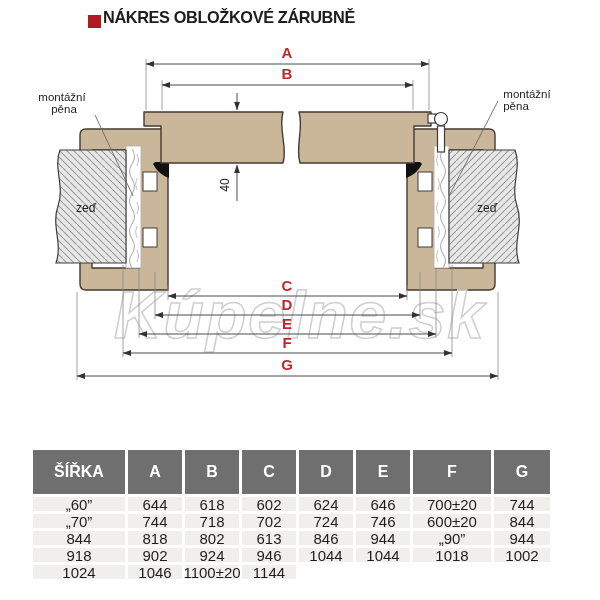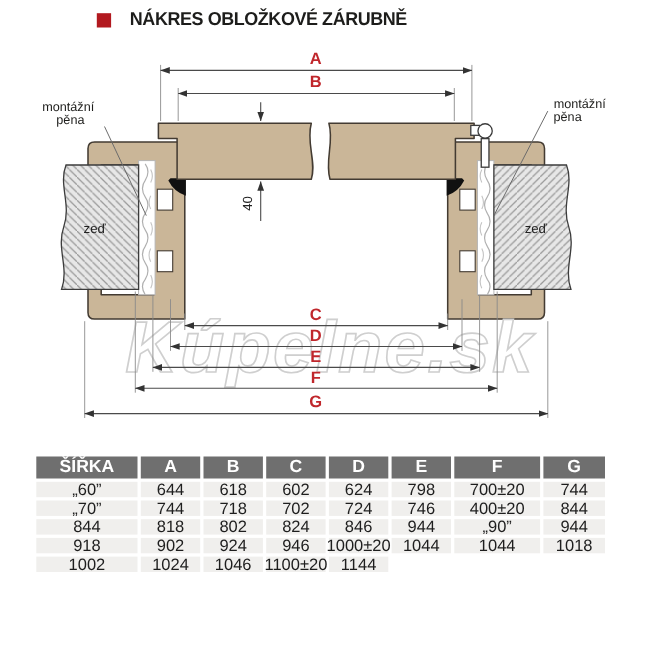--- a/index.html
+++ b/index.html
@@ -2,21 +2,21 @@
 <html><head>
 <meta charset="utf-8">
 <style>
   html,body{margin:0;padding:0;}
   body{
     width:600px;height:600px;position:relative;background:#ffffff;
     font-family:"Liberation Sans",sans-serif;overflow:hidden;
   }
   
   .title-row{
-    position:absolute;left:88px;top:8px;display:flex;align-items:center;gap:17px;
+    position:absolute;left:88px;top:8px;display:flex;align-items:flex-end;gap:2px;
   }
   .title-bullet{width:13px;height:13px;background:#b2191f;}
   .title-text{
     font-size:17px;font-weight:bold;color:#1d1d1b;letter-spacing:-0.4px;
     white-space:nowrap;transform:scaleX(0.96);transform-origin:left center;
   }
   
   svg.drawing{position:absolute;left:0;top:36px;}
   svg text{font-family:"Liberation Sans",sans-serif;}
   .dim-letter{fill:#c0272c;font-size:15px;font-weight:bold;text-anchor:middle;}
@@ -31,22 +31,23 @@
   .extline{stroke:#8a8a8a;stroke-width:.8;fill:none;}
   .leader{stroke:#6a6a6a;stroke-width:.9;fill:none;}
   
   .spec-table{
     position:absolute;left:33px;top:415px;width:531px;
     display:grid;grid-template-columns:92px 54px 54px 54px 54px 54px 78px 56px;
     gap:3px;background:#ffffff;
   }
   .th{
     background:#6f6f6f;color:#ffffff;font-weight:bold;font-size:16px;
-    height:20px;display:flex;align-items:center;justify-content:center;
+    height:44px;display:flex;align-items:center;justify-content:center;
     letter-spacing:0px;
+    margin-top:35px;
   }
   .td{
     background:#f0efed;color:#1e1e1e;font-size:15px;
     height:14px;display:flex;align-items:center;justify-content:center;
   }
 </style>
 </head>
 <body>
 
 <div class="title-row">
@@ -157,44 +158,43 @@
     <div class="th">C</div>
     <div class="th">D</div>
     <div class="th">E</div>
     <div class="th">F</div>
     <div class="th">G</div>
     <div class="td">„60”</div>
     <div class="td">644</div>
     <div class="td">618</div>
     <div class="td">602</div>
     <div class="td">624</div>
-    <div class="td">798</div>
+    <div class="td">646</div>
     <div class="td">700±20</div>
     <div class="td">744</div>
     <div class="td">„70”</div>
     <div class="td">744</div>
     <div class="td">718</div>
     <div class="td">702</div>
     <div class="td">724</div>
     <div class="td">746</div>
-    <div class="td">400±20</div>
+    <div class="td">600±20</div>
     <div class="td">844</div>
     <div class="td">844</div>
     <div class="td">818</div>
     <div class="td">802</div>
-    <div class="td">824</div>
+    <div class="td">613</div>
     <div class="td">846</div>
     <div class="td">944</div>
     <div class="td">„90”</div>
     <div class="td">944</div>
     <div class="td">918</div>
     <div class="td">902</div>
     <div class="td">924</div>
     <div class="td">946</div>
-    <div class="td">1000±20</div>
     <div class="td">1044</div>
     <div class="td">1044</div>
     <div class="td">1018</div>
     <div class="td">1002</div>
     <div class="td">1024</div>
     <div class="td">1046</div>
     <div class="td">1100±20</div>
     <div class="td">1144</div>
   </div>
 

